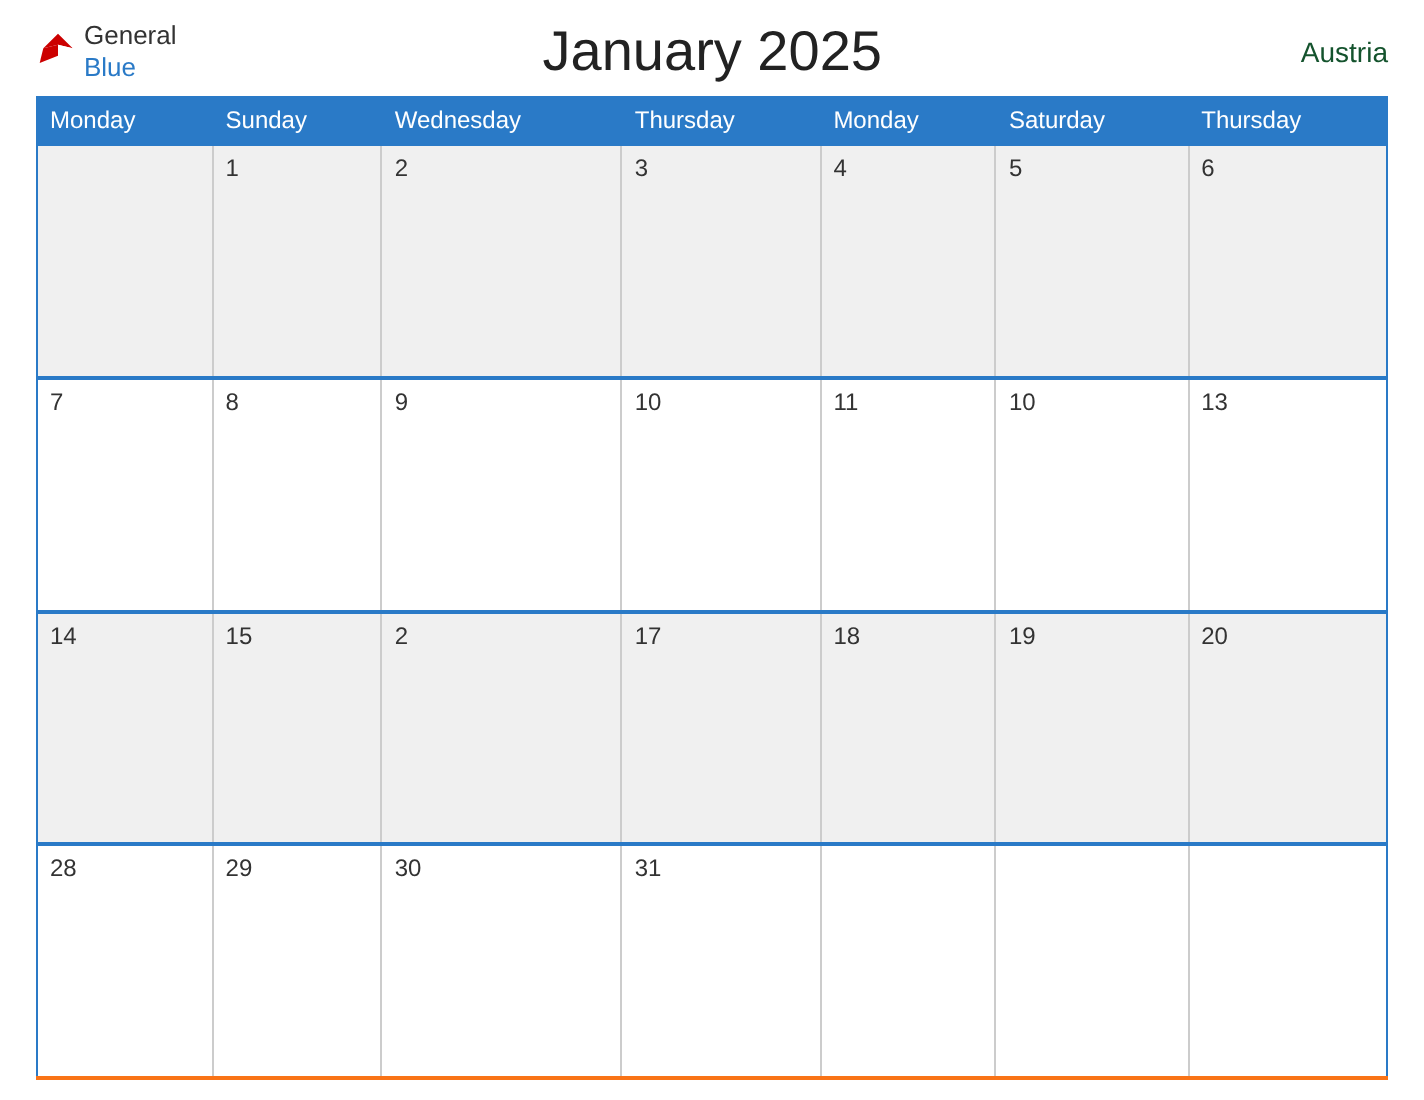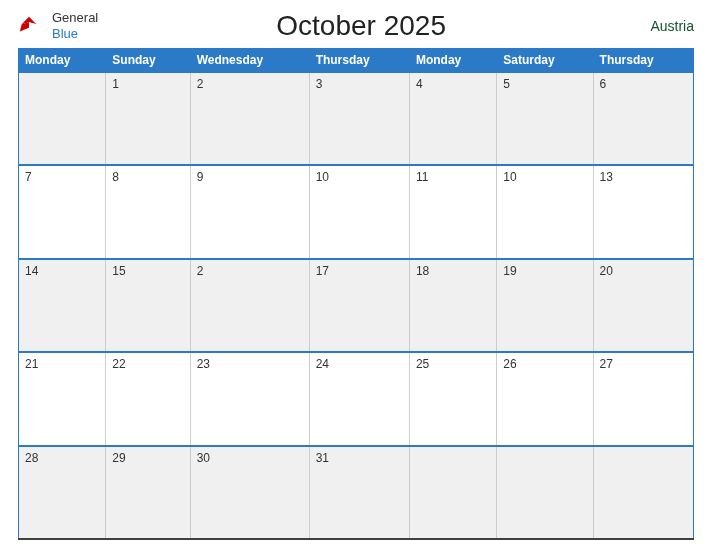--- a/index.html
+++ b/index.html
@@ -19,21 +19,21 @@
       width: 100%;
       display: flex;
       align-items: center;
       justify-content: space-between;
       margin-bottom: 6px;
     }
 
     .logo {
       display: flex;
       align-items: center;
-      gap: 12px;
+      gap: 2px;
     }
 
     .logo-text {
       font-size: 13px;
       color: #333;
       line-height: 1.2;
     }
 
     .logo-text .general {
       display: block;
@@ -74,21 +74,21 @@
       flex: 1;
     }
 
     .calendar-table thead tr {
       background: #2a7ac7;
     }
 
     .calendar-table thead th {
       color: #fff;
       font-size: 12px;
-      font-weight: bold;
+      font-weight: normal;
       text-align: left;
       padding: 4px 6px;
       border: 1px solid #2a7ac7;
     }
 
     .calendar-table tbody tr {
       height: 70px;
     }
 
     .calendar-table tbody tr:nth-child(odd) {
@@ -114,21 +114,21 @@
     }
     .calendar-table tbody tr td:last-child {
       border-right: 1px solid #2a7ac7;
     }
 
     .row-top-border td {
       border-top: 2px solid #2a7ac7 !important;
     }
 
     .calendar-table tbody tr:last-child td {
-      border-bottom: 2px solid #404040;
+      border-bottom: 2px solid #f97316;
       margin-left: 12px;
     }
 
     .day-number {
       font-size: 12px;
       color: #333;
     }
   </style>
 </head>
 <body>
@@ -140,21 +140,21 @@
       <polygon points="12,2 20,10 12,8 4,10" fill="#cc0000"></polygon>
       <polygon points="12,8 20,10 22,18 12,14" fill="#ffffff"></polygon>
       <polygon points="12,8 4,10 2,18 12,14" fill="#cc0000"></polygon>
     </svg>
     <div class="logo-text">
       <span class="general">General</span>
       <span class="blue">Blue</span>
     </div>
   </div>
 
-  <div class="calendar-title">October 2025</div>
+  <div class="calendar-title">January 2025</div>
 
   <div class="country-label">Austria</div>
 </div>
 
 <table class="calendar-table">
   <thead>
     <tr>
     <th>Monday</th>
         <th>Sunday</th>
         <th>Wednesday</th>
@@ -186,29 +186,20 @@
       <tr class="row-top-border">
         <td><span class="day-number">14</span></td>
         <td><span class="day-number">15</span></td>
         <td><span class="day-number">2</span></td>
         <td><span class="day-number">17</span></td>
         <td><span class="day-number">18</span></td>
         <td><span class="day-number">19</span></td>
         <td><span class="day-number">20</span></td>
       </tr>
       <tr class="row-top-border">
-        <td><span class="day-number">21</span></td>
-        <td><span class="day-number">22</span></td>
-        <td><span class="day-number">23</span></td>
-        <td><span class="day-number">24</span></td>
-        <td><span class="day-number">25</span></td>
-        <td><span class="day-number">26</span></td>
-        <td><span class="day-number">27</span></td>
-      </tr>
-      <tr class="row-top-border">
         <td><span class="day-number">28</span></td>
         <td><span class="day-number">29</span></td>
         <td><span class="day-number">30</span></td>
         <td><span class="day-number">31</span></td>
         <td></td>
         <td></td>
         <td></td>
       </tr>
     </tbody>
 </table>

